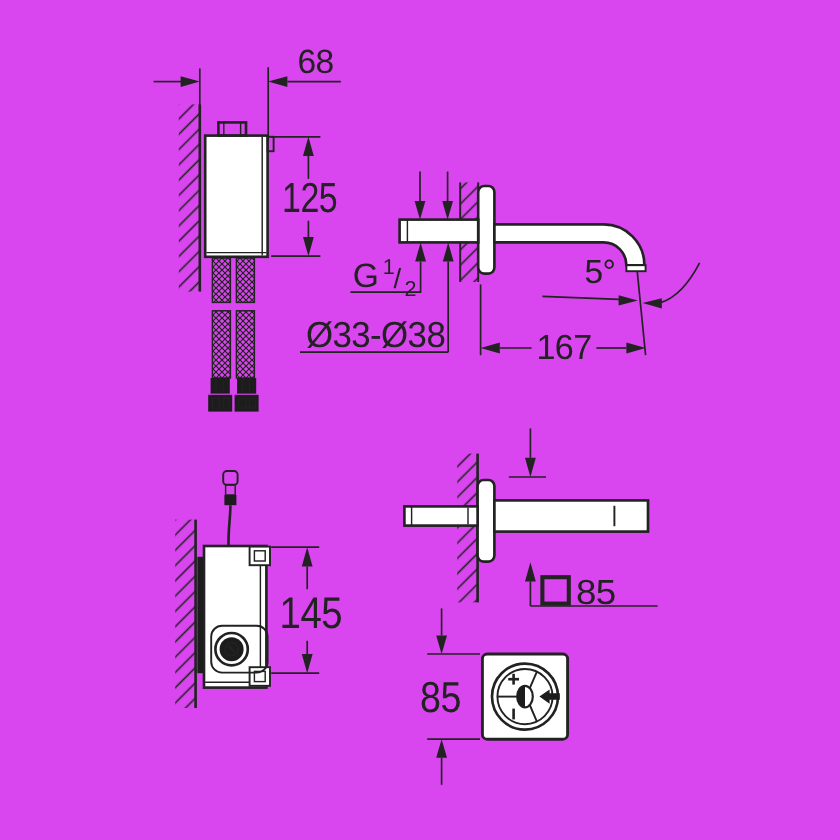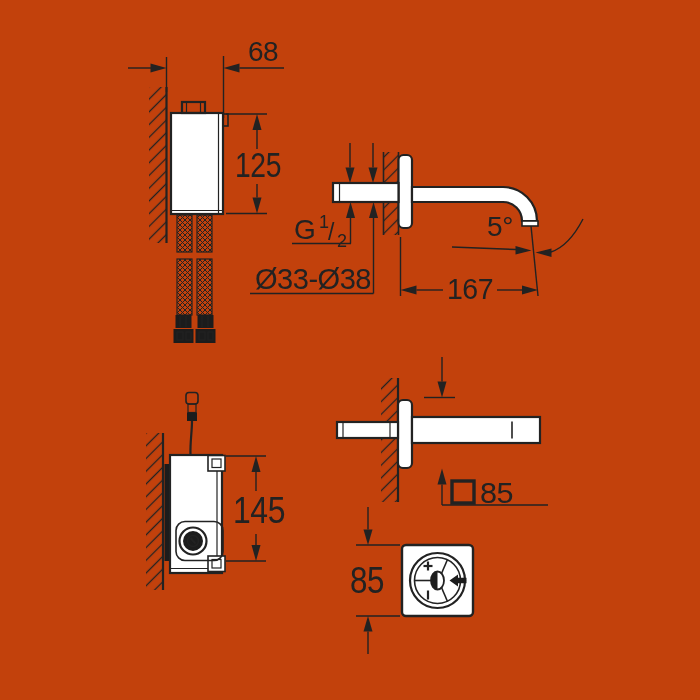--- a/index.html
+++ b/index.html
@@ -1,16 +1,16 @@
 <!DOCTYPE html>
 <html><head>
 <meta charset="utf-8">
 <style>
   html,body{margin:0;padding:0;background:#ffffff;}
-  .stage{position:relative;width:700px;height:700px;background:#c2410c;overflow:hidden;}
+  .stage{position:relative;width:700px;height:700px;background:#d946ef;overflow:hidden;}
   svg{position:absolute;left:0;top:0;}
   svg rect,svg path,svg circle,svg ellipse,svg polyline{fill:none;stroke:#222;}
   svg line{stroke:#222;}
   .o2{stroke-width:2.2;}
   .o24{stroke-width:2.4;}
   .o16{stroke-width:1.6;}
   .o12{stroke-width:1.2;}
   .d{stroke-width:1.4;}
   .ah{fill:#222;stroke:none;}
   .fw{fill:#ffffff;}

